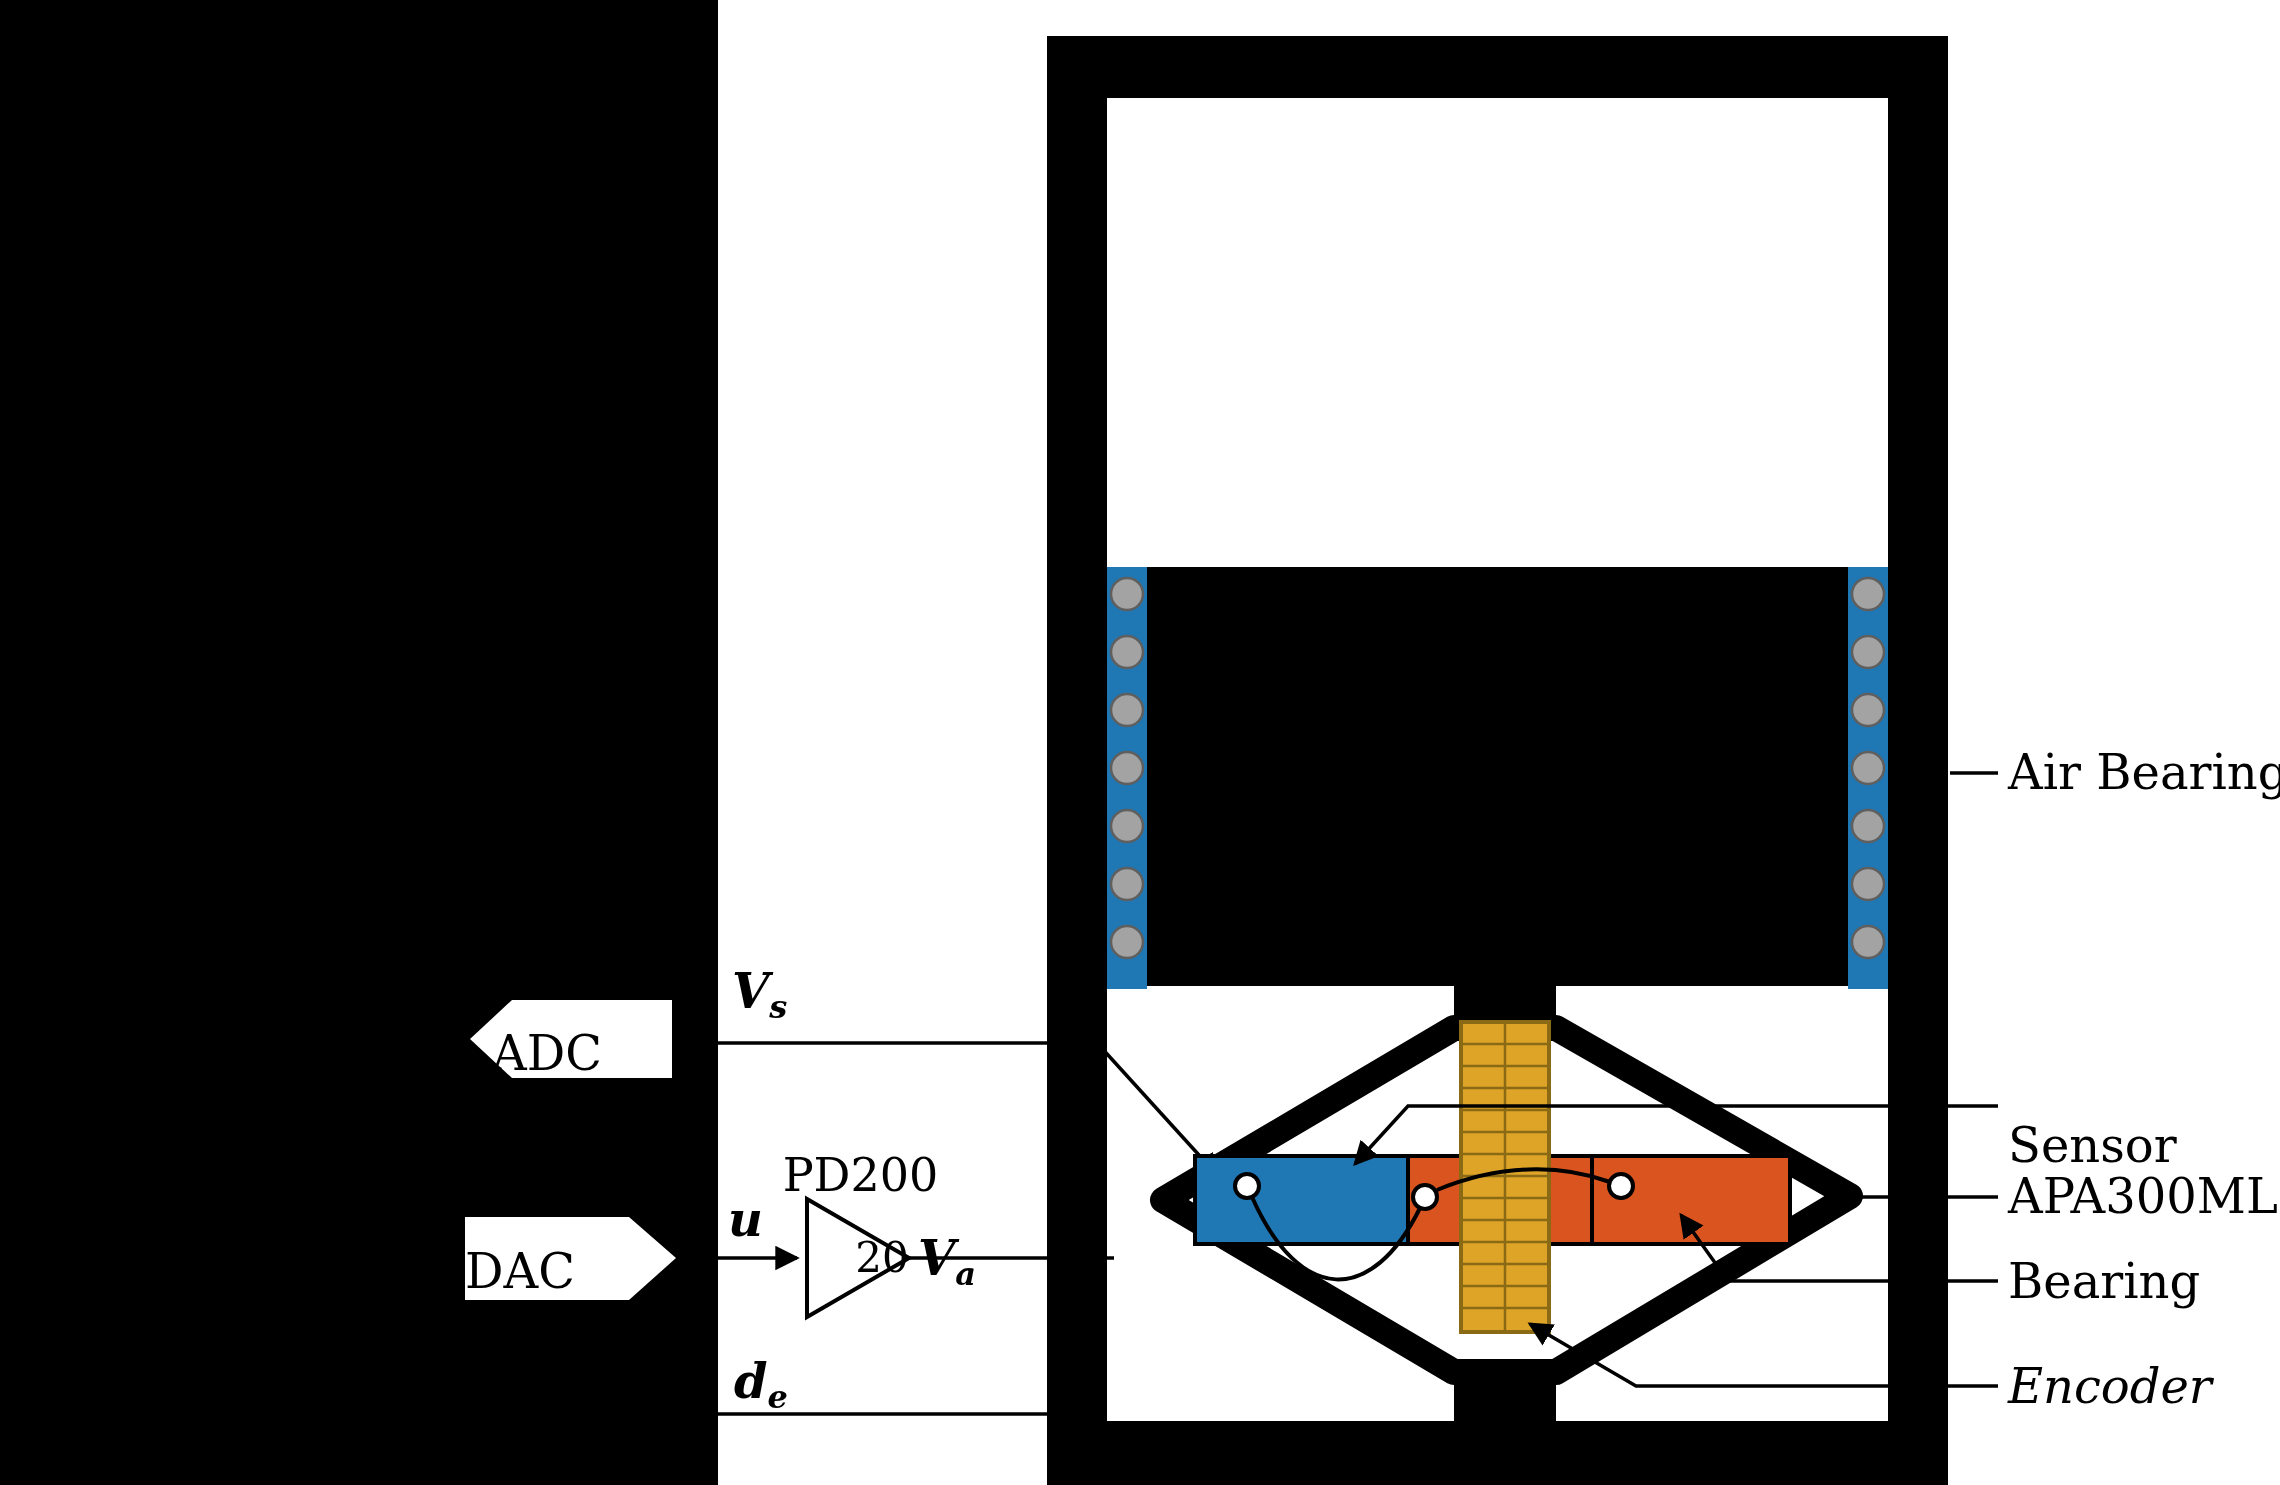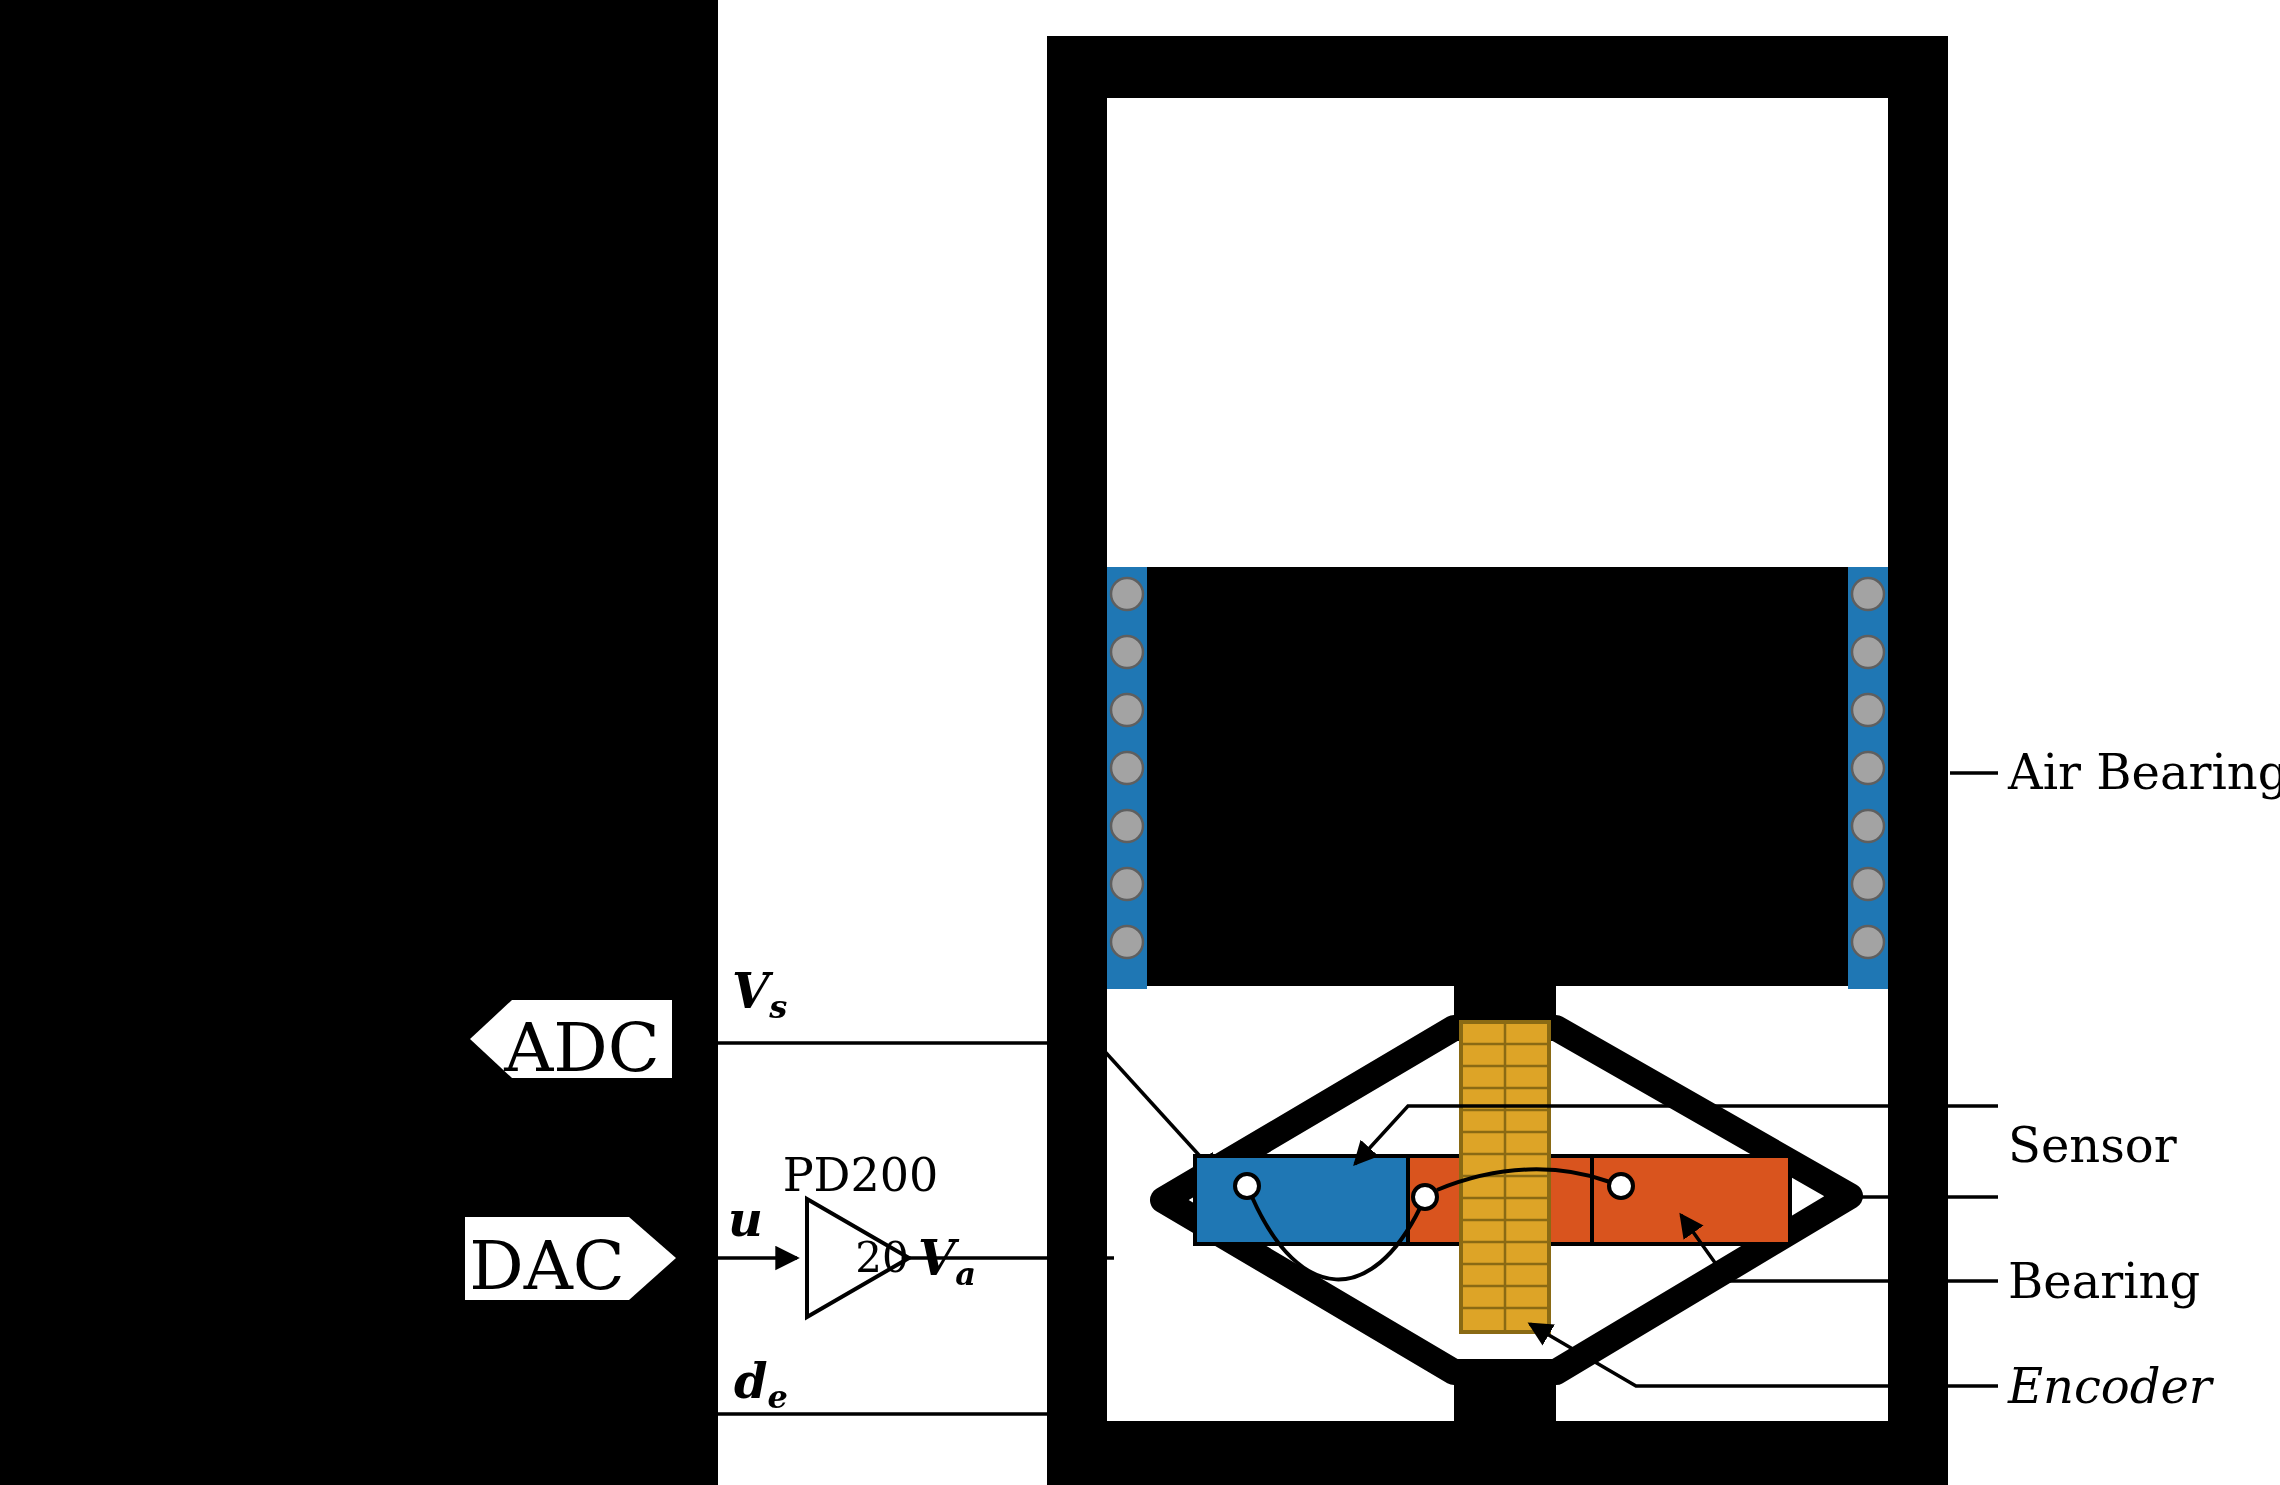--- a/index.html
+++ b/index.html
@@ -3,21 +3,21 @@
 <meta charset="utf-8">
 <style>
   html,body { margin:0; padding:0; background:#fff; }
   #stage {
     position:relative; width:2280px; height:1485px; background:#ffffff;
     font-family:"DejaVu Serif", serif; overflow:hidden;
   }
   #scene { position:absolute; left:0; top:0; }
   .label { position:absolute; color:#000; line-height:1.05; white-space:nowrap; }
   .callout { font-size:48px; }
-  .io-text { font-size:68px; text-align:center; }
+  .io-text { font-size:48px; text-align:left;margin-top:16px; }
   .math { font-size:48px; font-style:italic; font-weight:bold; }
   .mathsub { font-size:32px; font-style:italic; font-weight:bold; vertical-align:-10px; }
   .amp-name { font-size:46px; text-align:center; }
   .amp-gain { font-size:42px; text-align:center;padding-left:36px; }
   .ball { fill:var(--gray); stroke:var(--grayStroke); stroke-width:2.5; }
   .strip { fill:var(--blue); }
   .stack-blue { fill:var(--blue); stroke:#000; stroke-width:4; }
   .stack-orange { fill:var(--orange); stroke:#000; stroke-width:4; }
   .ruler { fill:var(--gold); stroke:var(--goldDark); stroke-width:4; }
   .tick { stroke:var(--goldDark); stroke-width:2.5; }
@@ -128,16 +128,17 @@
   </div>
   <div class="label math" style="left:918px; top:1194px;margin-top:39px;">
     <span>V</span><span class="mathsub">a</span>
   </div>
   <div class="label math" style="left:734px; top:1356px;">
     <span>d</span><span class="mathsub">e</span>
   </div>
 
   <div class="label callout" style="left:2008px; top:747px;">Air Bearing</div>
   <div class="label callout" style="left:2008px; top:1080px;margin-top:40px;">Sensor</div>
+  <div class="label callout" style="left:2008px; top:1171px;">APA300ML</div>
   <div class="label callout" style="left:2008px; top:1256px;">Bearing</div>
   <div class="label callout" style="left:2008px; top:1361px;font-style:italic;">Encoder</div>
 
 </div>
 
 </body></html>

